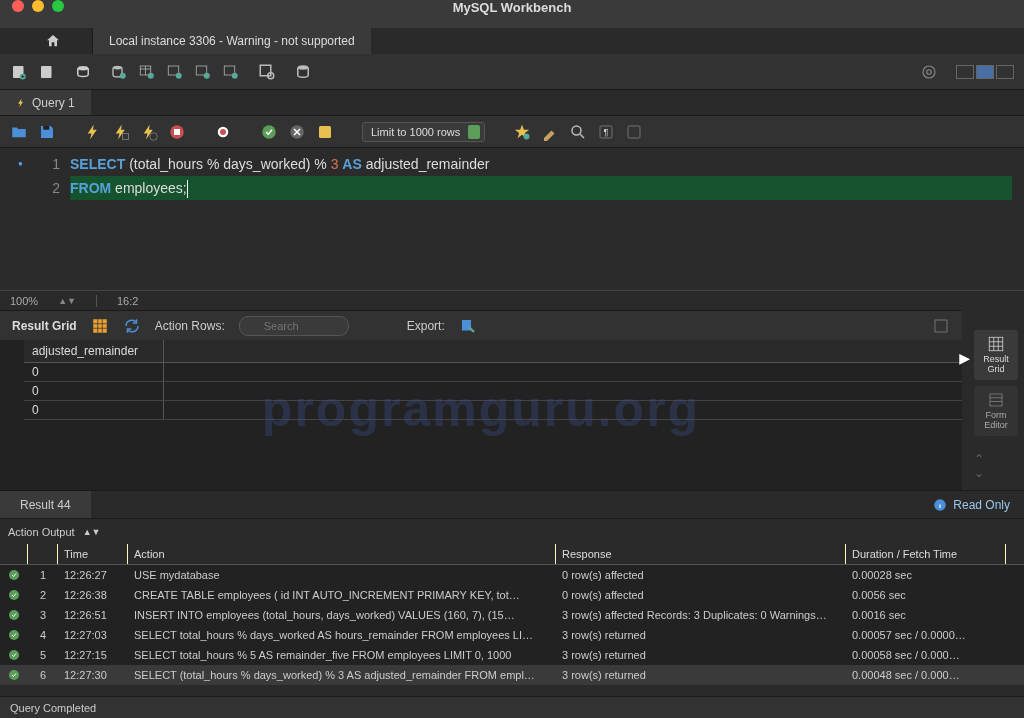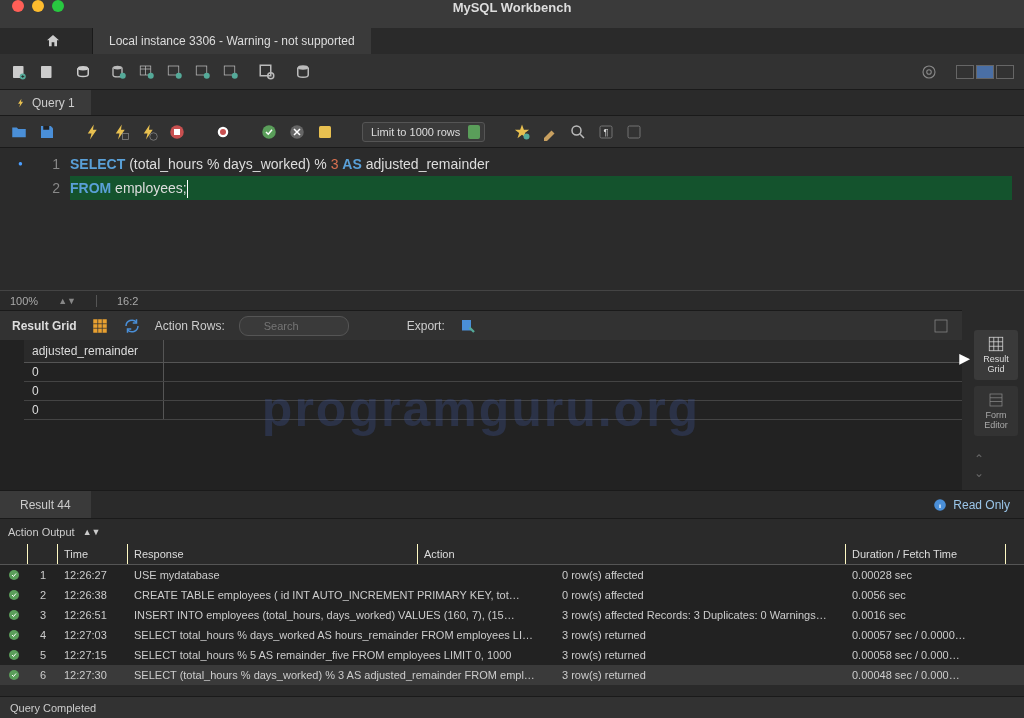--- a/index.html
+++ b/index.html
@@ -396,22 +396,22 @@
     <span>Action Output</span>
     <span style="font-size:9px">▲▼</span>
   </div>
 </div>
 
 <div class="output-table">
   <div class="ot-header">
     <div class="ot-h ot-status"></div>
     <div class="ot-h ot-idx"></div>
     <div class="ot-h ot-time">Time</div>
+    <div class="ot-h ot-action">Action</div>
     <div class="ot-h ot-resp">Response</div>
-    <div class="ot-h ot-action">Action</div>
     <div class="ot-h ot-dur">Duration / Fetch Time</div>
   </div>
   <div id="output-body">
       <div class="ot-row">
         <div class="ot-cell ot-status">
           <svg viewBox="0 0 24 24" fill="#5a9e5a">
             <circle cx="12" cy="12" r="10"></circle>
             <path d="M8 12l3 3 5-6" stroke="#fff" stroke-width="2" fill="none"></path>
           </svg>
         </div>

